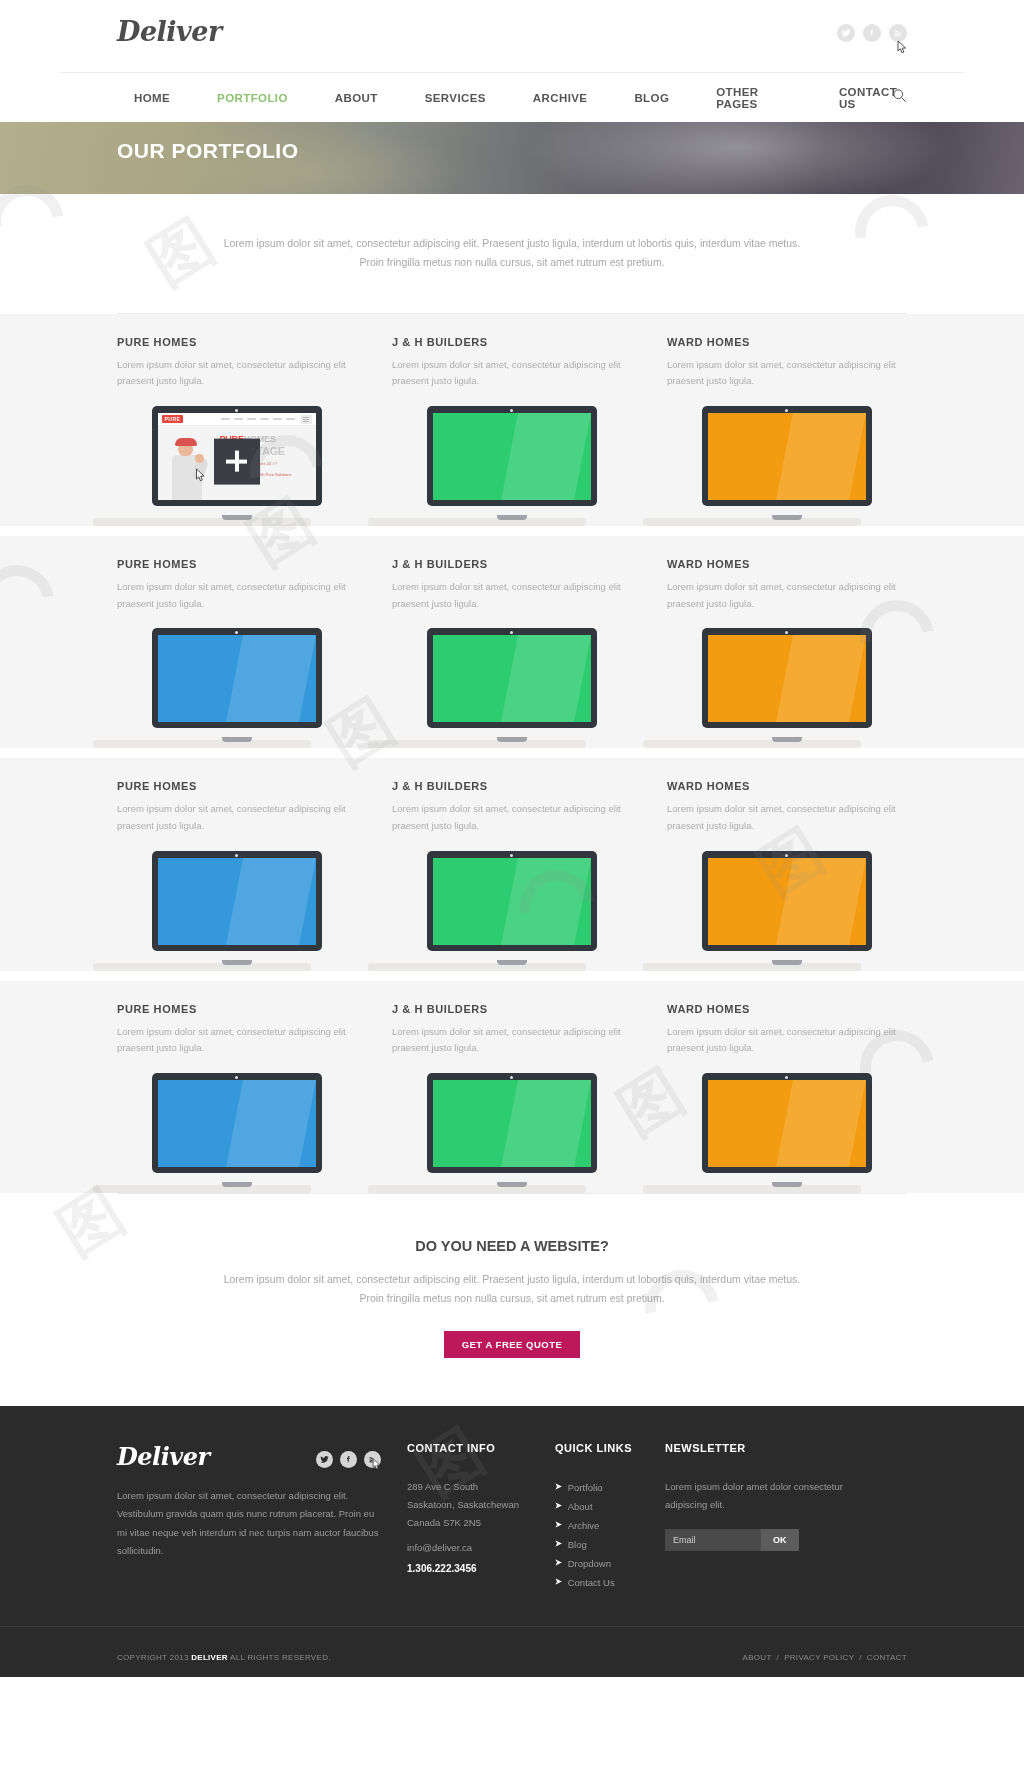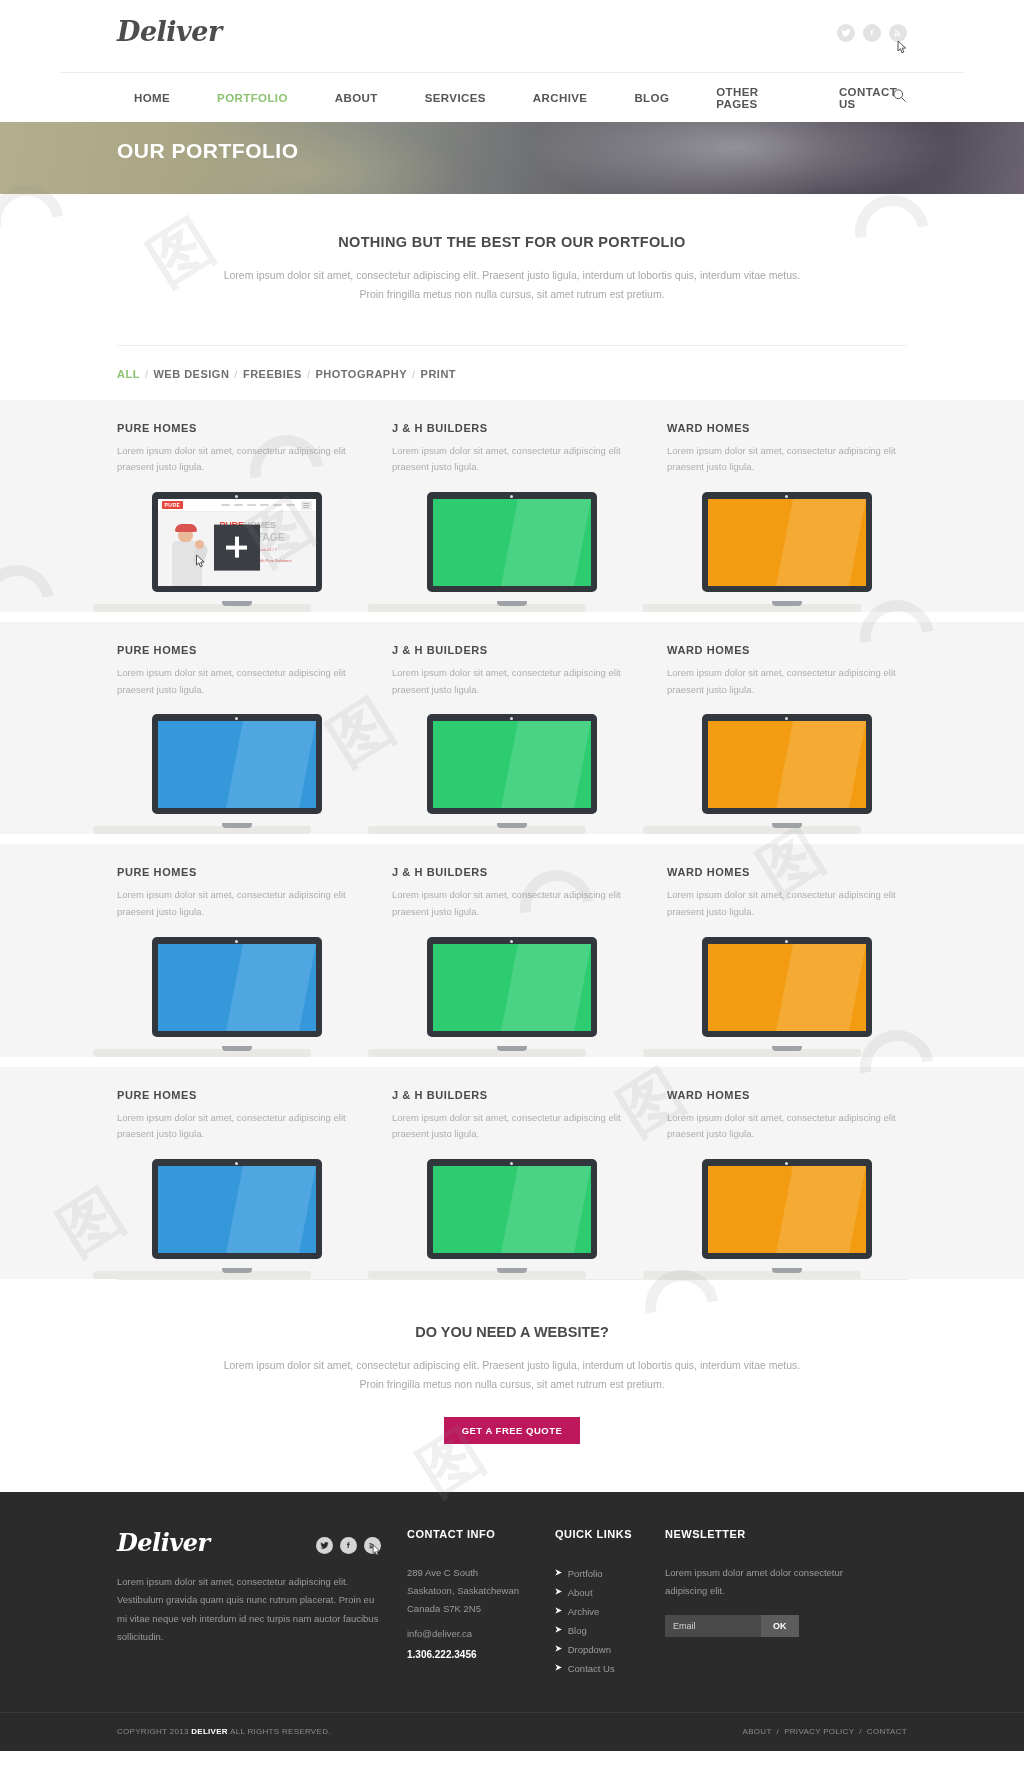--- a/index.html
+++ b/index.html
@@ -217,21 +217,21 @@
   }
   .fform input::placeholder { color:#cfcfcf; }
   .fform button {
     background:#5c5c5c; border:none; color:#fff; font-size:9px; font-weight:bold;
     padding:6px 12px; cursor:pointer; font-family:"Liberation Sans", sans-serif;
   }
   .fbottom {
     border-top:1px solid #3a3a3a; margin-top:34px;
   }
   .fbrow {
-    width:790px; margin:0 auto; display:flex; justify-content:space-between;
+    width:790px; margin:12px auto; display:flex; justify-content:space-between;
     align-items:center; height:38px;
   }
   .copy { font-size:8px; color:#8a8a8a; letter-spacing:0.3px; }
   .copy b { color:#fff; }
   .fblinks { font-size:8px; color:#8a8a8a; letter-spacing:0.3px; }
   .fblinks a { color:#8a8a8a; text-decoration:none; }
   .fblinks .sep { margin:0 5px; }
 </style>
 </head>
 <body>
@@ -288,28 +288,24 @@
     </div>
   </div>
 
   <div class="hero">
     <h1>OUR PORTFOLIO</h1>
   </div>
 
   <div class="wrap">
     <div class="inner">
       <div class="intro">
-        <h2>NOTHING BUT THE BEST FOR OUR PORTFOLIO</h2>
         <p>Lorem ipsum dolor sit amet, consectetur adipiscing elit. Praesent justo ligula, interdum ut lobortis quis, interdum vitae metus. Proin fringilla metus non nulla cursus, sit amet rutrum est pretium.</p>
         <div class="rule"></div>
       </div>
 
-      <div class="filters">
-        <a href="#" class="active">ALL</a><span class="sep">/</span><a href="#">WEB DESIGN</a><span class="sep">/</span><a href="#">FREEBIES</a><span class="sep">/</span><a href="#">PHOTOGRAPHY</a><span class="sep">/</span><a href="#">PRINT</a>
-      </div>
     </div>
   </div>
 
   <div class="prow">
     <div class="grid">
 
       <div class="pcard">
         <h3>PURE HOMES</h3>
         <p>Lorem ipsum dolor sit amet, consectetur adipiscing elit praesent justo ligula.</p>
         <div class="laptop">

